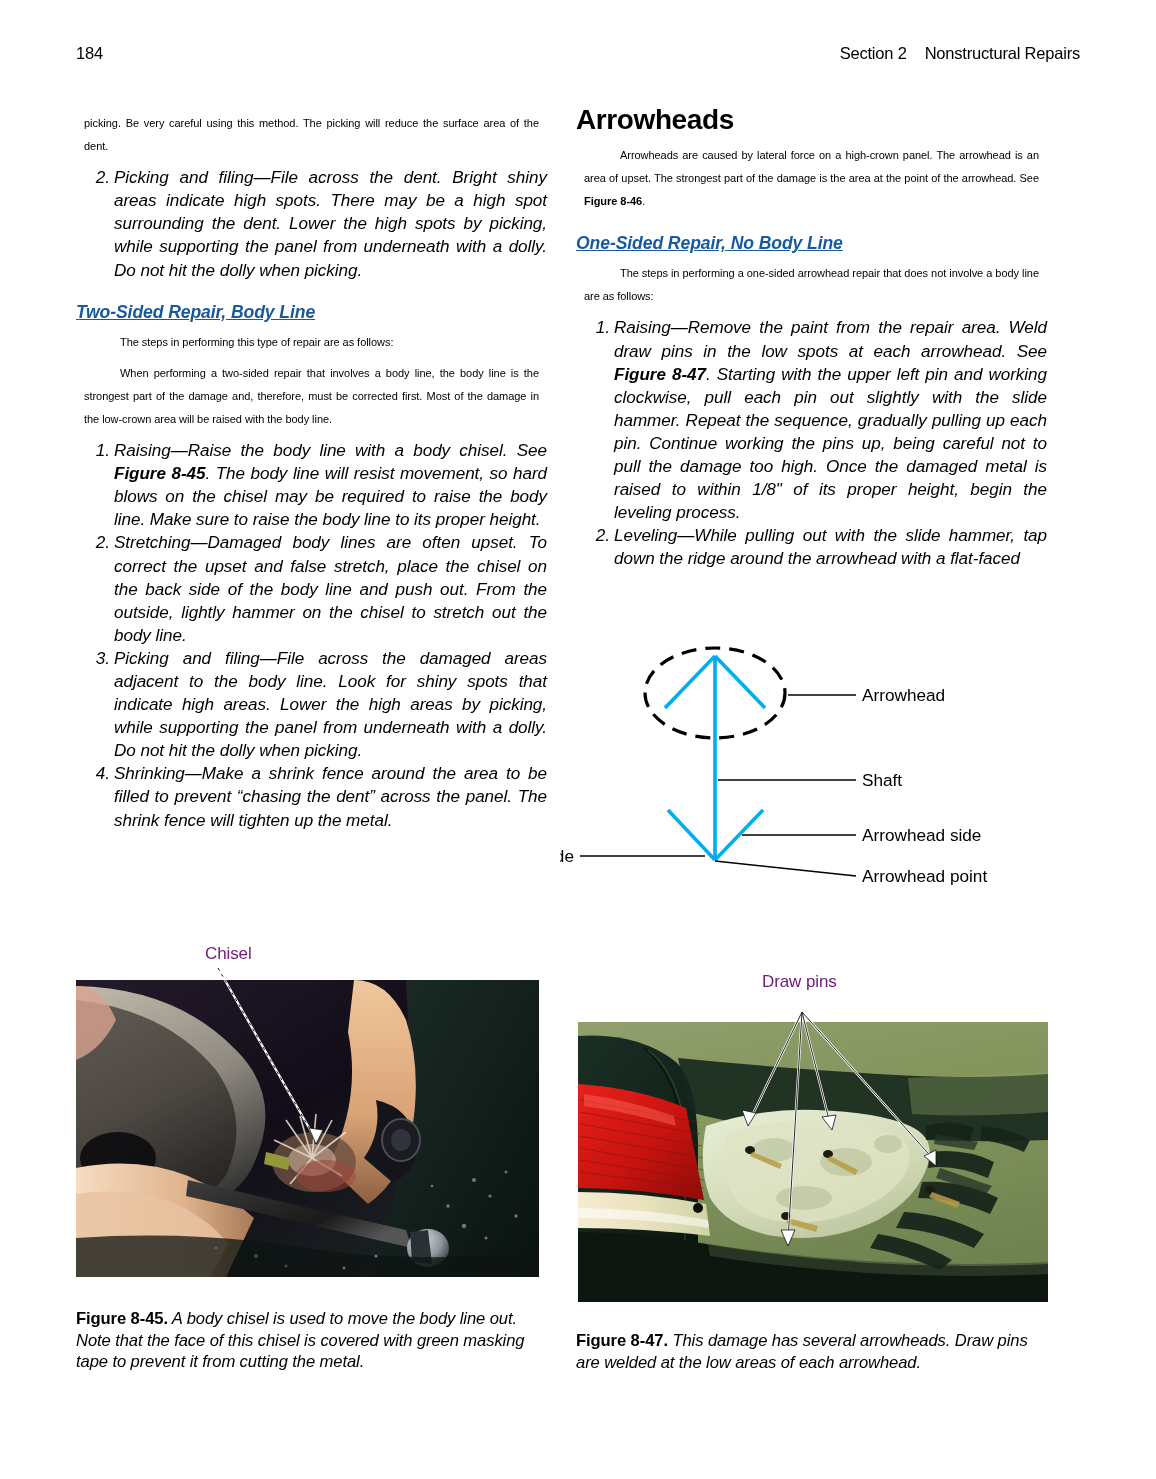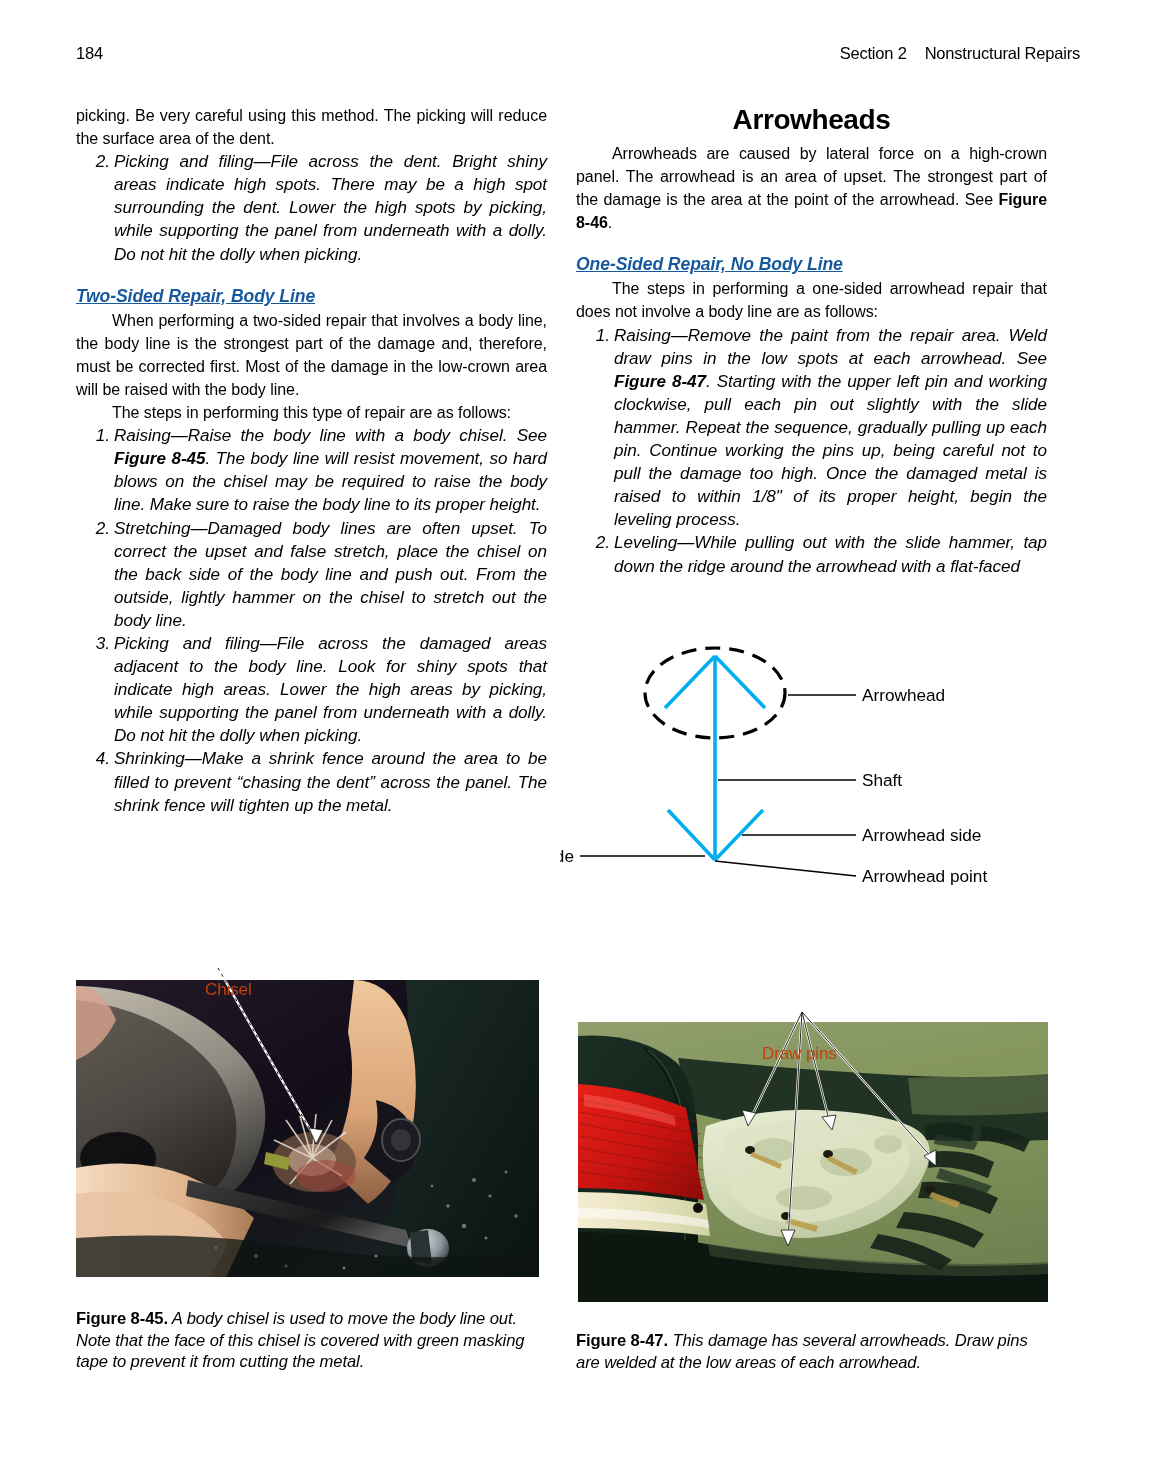--- a/index.html
+++ b/index.html
@@ -46,36 +46,35 @@
   
   .col {
     position: absolute;
     top: 104px;
     width: 471px;
   }
   .col-left  { left: 76px; }
   .col-right { left: 576px; }
 
   p.body {
-    margin: 0;
-    font-size: 16px;
+    margin: 8px;
+    font-size: 11px;
     line-height: 23.1px;
     text-align: justify;
     text-indent: 36px;
     letter-spacing: -0.05px;
   }
   p.body.noindent { text-indent: 0; }
 
   h2.sec-head {
     margin: 0 0 6px 0;
     font-size: 28px;
     font-weight: bold;
     letter-spacing: -0.4px;
     line-height: 32px;
-    text-align: center;
   }
   h3.sub-head {
     margin: 19px 0 2px 0;
     font-size: 17.6px;
     font-weight: bold;
     font-style: italic;
     color: #16599E;
     letter-spacing: -0.1px;
     line-height: 22px;
     text-decoration: underline;
@@ -150,26 +149,25 @@
     left: 576px;
     top: 1330px;
     width: 478px;
   }
 
   
   .photo-label {
     position: absolute;
     font-size: 17px;
     letter-spacing: -0.1px;
-    color: #c2410c;
+    color: #701a75;
     white-space: nowrap;
-    margin-top: 36px;
   }
   .lbl-chisel { left: 205px; top: 944px; }
-  .lbl-drawpins { left: 762px; top: 1008px; text-align: center; }
+  .lbl-drawpins { left: 762px; top: 972px; text-align: center; }
 
   .photo {
     position: absolute;
     overflow: hidden;
   }
   .photo-45 {
     left: 76px;
     top: 980px;
     width: 463px;
     height: 297px;
@@ -198,22 +196,22 @@
     <p class="body noindent">picking. Be very careful using this method. The picking will reduce the surface area of the dent.</p>
 
     <ol class="steps start2" style="margin-top:0;">
       <li>
         <span>Picking and filing—File across the dent. Bright shiny areas indicate high spots. There may be a high spot surrounding the dent. Lower the high spots by picking, while supporting the panel from underneath with a dolly. Do not hit the dolly when picking.</span>
       </li>
     </ol>
 
     <h3 class="sub-head">Two-Sided Repair, Body Line</h3>
 
+    <p class="body">The steps in performing this type of repair are as follows:</p>
     <p class="body">When performing a two-sided repair that involves a body line, the body line is the strongest part of the damage and, therefore, must be corrected first. Most of the damage in the low-crown area will be raised with the body line.</p>
-    <p class="body">The steps in performing this type of repair are as follows:</p>
 
     <ol class="steps">
       <li><span>Raising—Raise the body line with a body chisel. See </span><span class="b">Figure 8-45</span><span>. The body line will resist movement, so hard blows on the chisel may be required to raise the body line. Make sure to raise the body line to its proper height.</span></li>
       <li><span>Stretching—Damaged body lines are often upset. To correct the upset and false stretch, place the chisel on the back side of the body line and push out. From the outside, lightly hammer on the chisel to stretch out the body line.</span></li>
       <li><span>Picking and filing—File across the damaged areas adjacent to the body line. Look for shiny spots that indicate high areas. Lower the high areas by picking, while supporting the panel from underneath with a dolly. Do not hit the dolly when picking.</span></li>
       <li><span>Shrinking—Make a shrink fence around the area to be filled to prevent “chasing the dent” across the panel. The shrink fence will tighten up the metal.</span></li>
     </ol>
   </div>
 
   <div class="col col-right">

